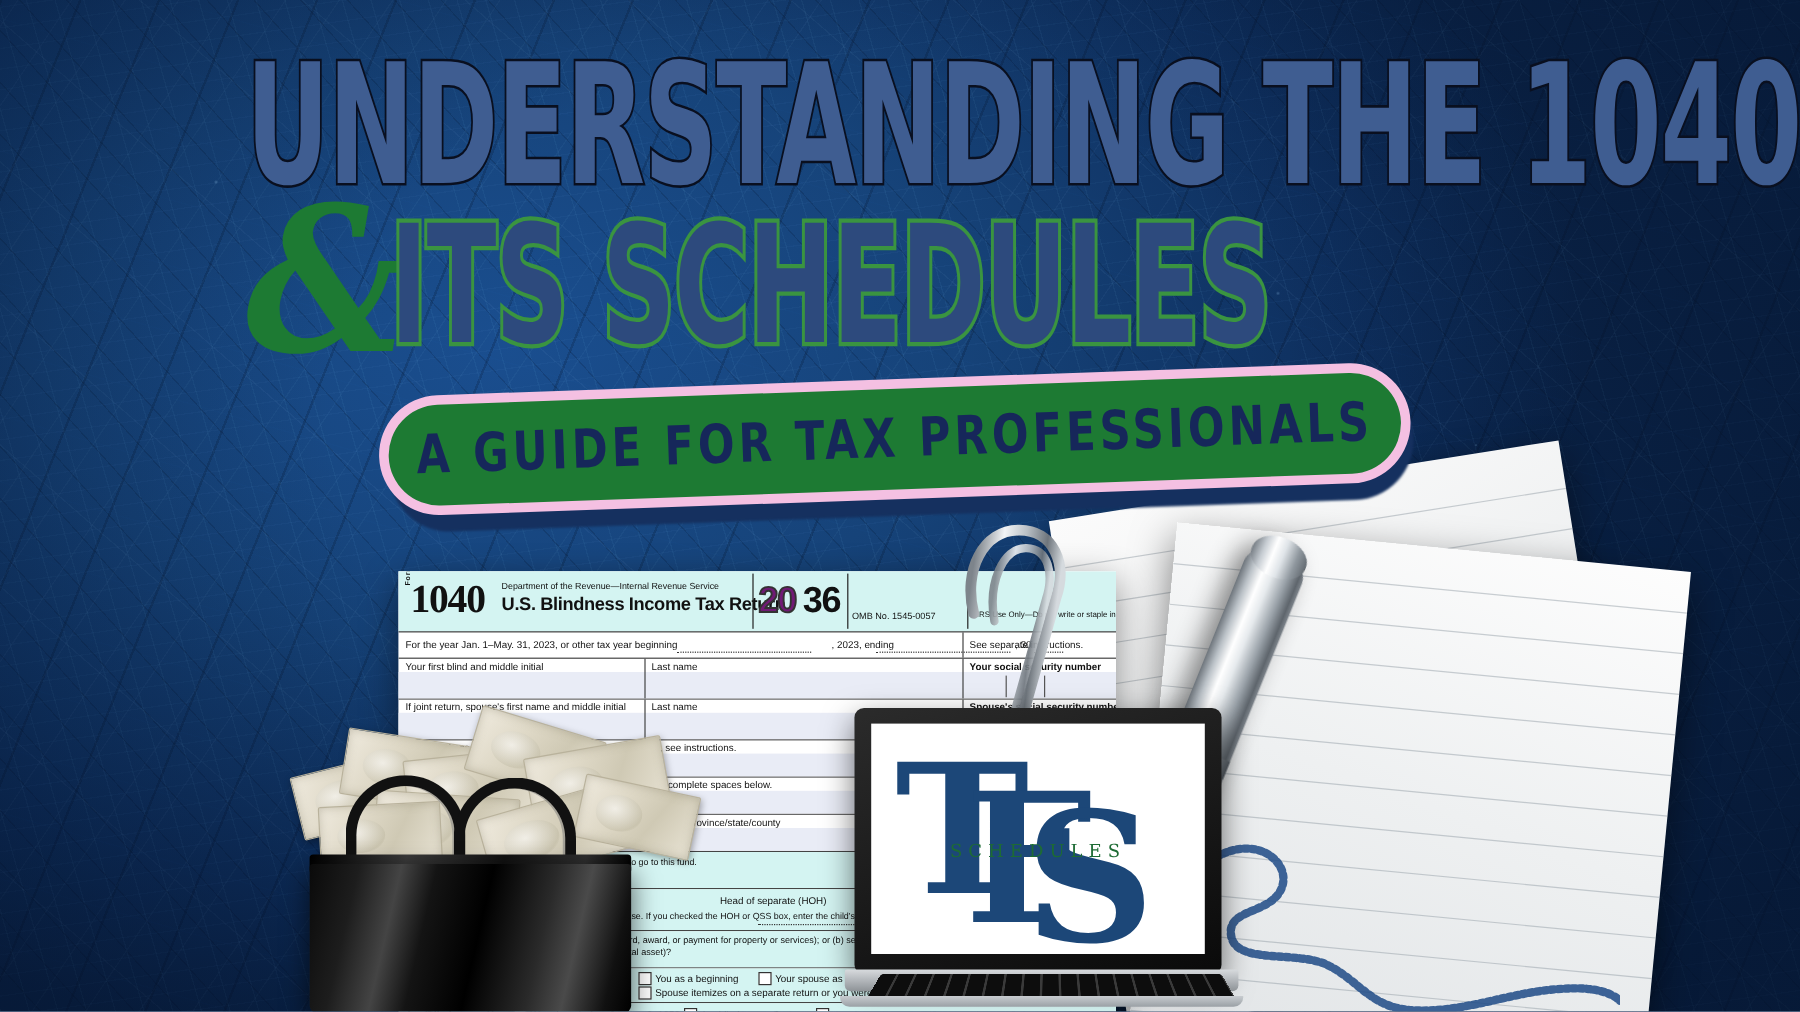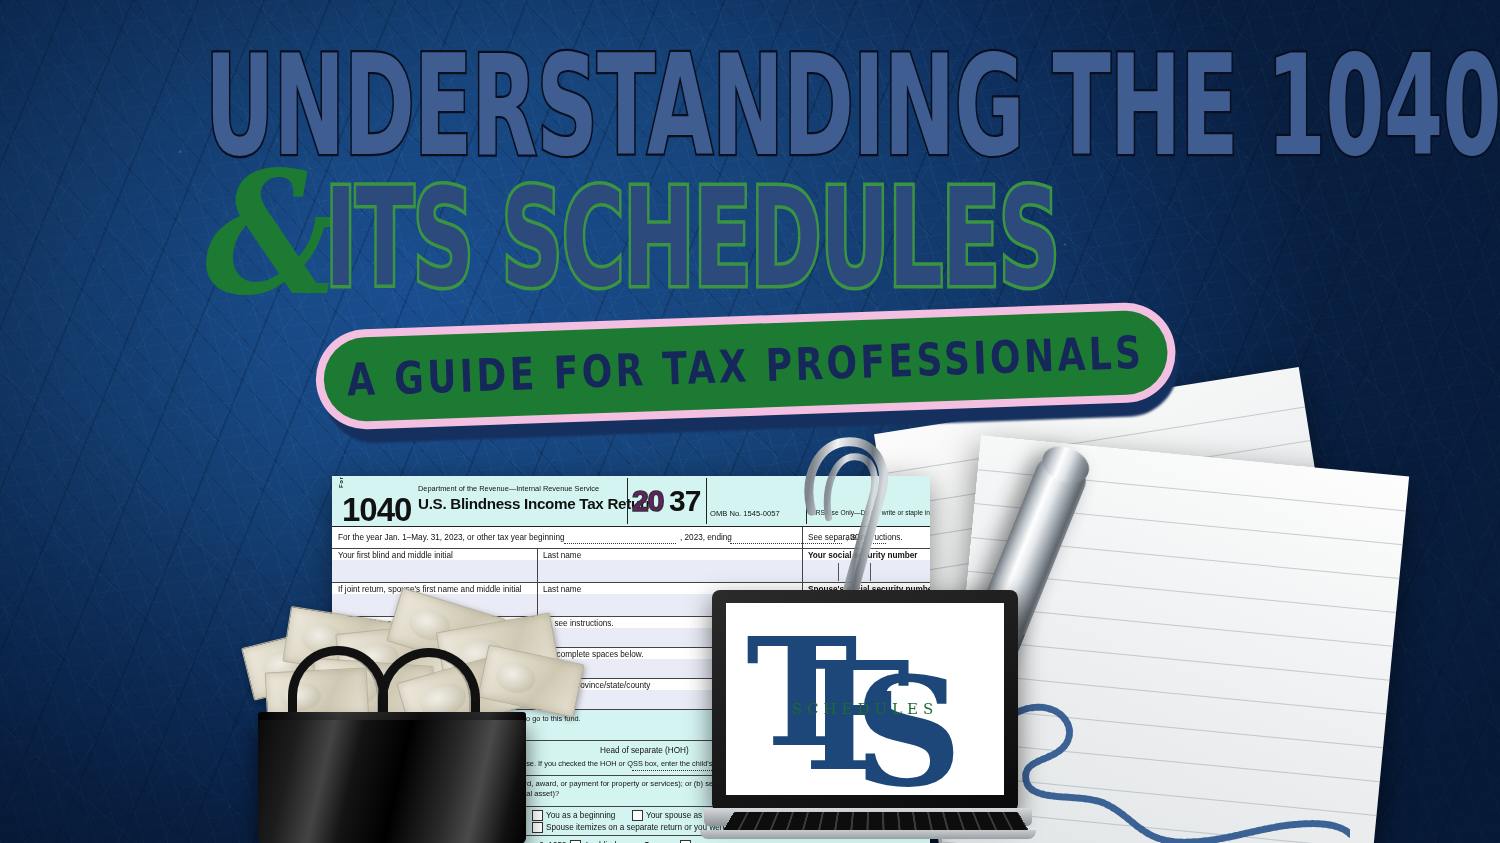--- a/index.html
+++ b/index.html
@@ -150,21 +150,21 @@
     overflow:hidden;
     font-family:"Liberation Sans", sans-serif;
     color:#111;
   }
   .f-hdr{position:relative;height:50px;border-bottom:1.6px solid #222;}
   .f-hdr .teal{position:absolute;left:0;top:0;right:0;bottom:0;background:#d4f4f2;}
   .f-formword{
     position:absolute;left:6px;top:12px;font-size:6px;letter-spacing:.6px;font-weight:bold;
     transform:rotate(-90deg);transform-origin:left top;white-space:nowrap;
   }
-  .f-1040{position:absolute;left:10px;top:16px;font-size:33px;font-weight:bold;letter-spacing:-1px;line-height:36px;font-family:Liberation Sans, sans-serif;}
+  .f-1040{position:absolute;left:10px;top:6px;font-size:33px;font-weight:bold;letter-spacing:-1px;line-height:36px;font-family:Liberation Serif, serif;}
   .f-dept{position:absolute;left:86px;top:8px;font-size:7.4px;letter-spacing:0;white-space:nowrap;}
   .f-title{position:absolute;left:86px;top:19px;font-size:15.2px;font-weight:bold;letter-spacing:-.3px;white-space:nowrap;}
   .f-yearbox{position:absolute;left:295px;top:2px;width:78px;height:46px;border-left:1.4px solid #222;border-right:1.4px solid #222;}
   .f-year-o{position:absolute;left:4px;top:6px;font-size:30px;font-weight:bold;color:#701a75;-webkit-text-stroke:1.6px #333;letter-spacing:-1px;}
   .f-year-n{position:absolute;left:41px;top:6px;font-size:30px;font-weight:bold;letter-spacing:-1px;}
   .f-omb{position:absolute;left:378px;top:33px;font-size:7.6px;white-space:nowrap;}
   .f-irsuse{position:absolute;left:482px;top:33px;font-size:6.6px;white-space:nowrap;}
   .f-divv{position:absolute;top:2px;width:1.4px;height:46px;background:#222;}
 
   .f-row{position:relative;border-bottom:1.2px solid #444;}
@@ -303,31 +303,31 @@
   <div class="form">
 
     <div class="f-hdr">
       <div class="teal"></div>
       <div class="f-formword">Form</div>
       <div class="f-1040">1040</div>
       <div class="f-dept">Department of the Revenue—Internal Revenue Service</div>
       <div class="f-title">U.S. Blindness Income Tax Return</div>
       <div class="f-yearbox">
         <div class="f-year-o">20</div>
-        <div class="f-year-n">37</div>
+        <div class="f-year-n">36</div>
       </div>
       <div class="f-divv" style="left:474px"></div>
       <div class="f-omb">OMB No. 1545-0057</div>
       <div class="f-irsuse">IRS Use Only—Do not write or staple in this space.</div>
     </div>
 
     <div class="f-row" style="height:21px">
       <div class="f-lbl" style="left:6px;top:6px">For the year Jan. 1–May. 31, 2023, or other tax year beginning</div>
       <div class="f-dots" style="left:232px;top:15px;width:112px"></div>
-      <div class="f-lbl" style="left:348px;top:6px">, 2023, ending</div>
+      <div class="f-lbl" style="left:361px;top:6px">, 2023, ending</div>
       <div class="f-dots" style="left:398px;top:15px;width:112px"></div>
       <div class="f-lbl" style="left:514px;top:6px">, 30</div>
       <div class="f-dots" style="left:530px;top:15px;width:24px"></div>
       <div class="f-vsep" style="left:470px"></div>
       <div class="f-lbl" style="left:476px;top:6px">See separate instructions.</div>
     </div>
 
     <div class="f-row" style="height:33px">
       <div class="f-shade" style="left:0;top:11px;right:0;height:22px"></div>
       <div class="f-lbl" style="left:6px;top:2px">Your first blind and middle initial</div>

